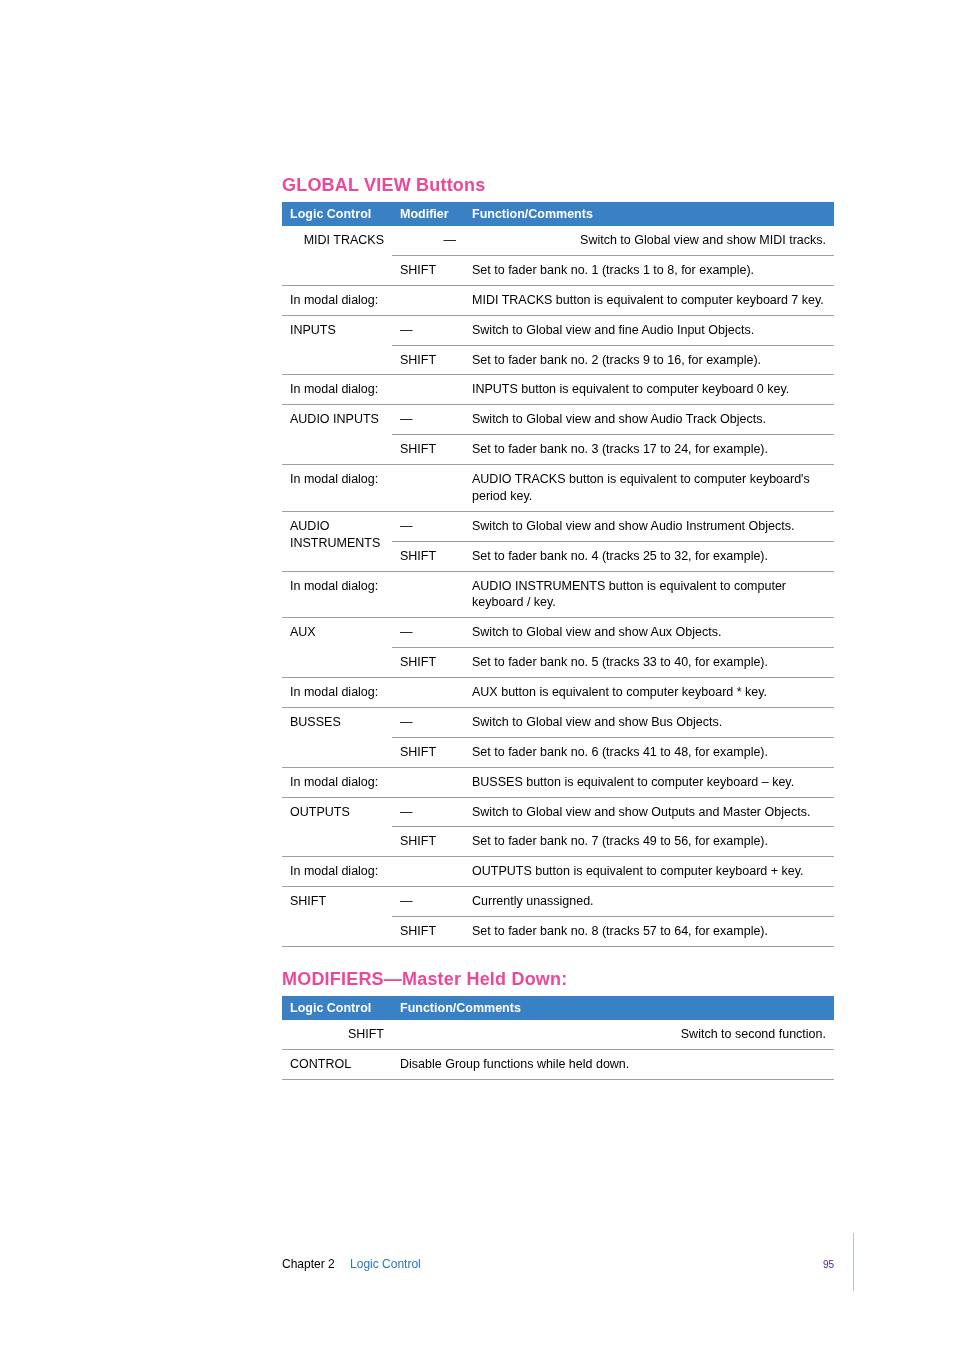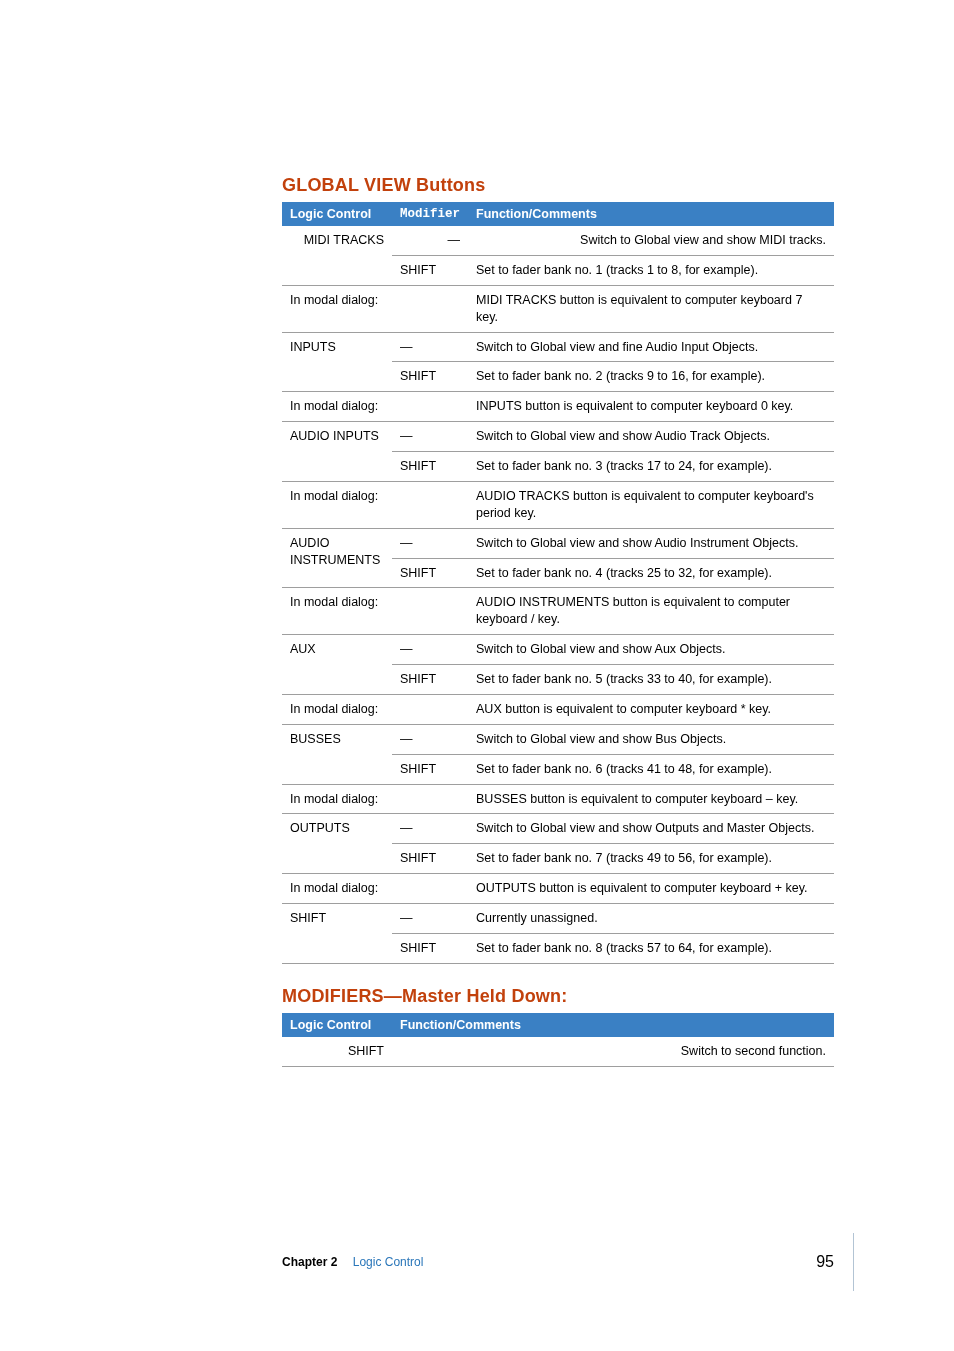--- a/index.html
+++ b/index.html
@@ -10,21 +10,21 @@
     background: #fff;
     width: 954px;
     height: 1351px;
     position: relative;
     color: #000;
   }
   .content {
     padding: 175px 120px 0 282px;
   }
   h2 {
-    color: #c2410c;
+    color: #ec4899;
     font-weight: 600;
     font-size: 18px;
     margin: 0 0 6px 0;
     letter-spacing: 0.2px;
   }
   table {
     width: 100%;
     border-collapse: collapse;
     font-size: 12.5px;
     margin-bottom: 22px;
@@ -41,40 +41,40 @@
     padding: 6px 8px 6px 8px;
     vertical-align: top;
     border-bottom: 1px solid #9e9e9e;
     line-height: 1.35;
   }
   tbody tr:first-child td {
     border-top: none;
     text-align: right;
   }
   .col-lc { width: 110px; }
-  .col-mod { width: 72px; font-family: Liberation Mono, monospace; }
+  .col-mod { width: 72px; }
   .col2-lc { width: 110px; }
   .footer {
     position: absolute;
     bottom: 80px;
     left: 282px;
     right: 120px;
     display: flex;
     justify-content: space-between;
     align-items: center;
     font-size: 12px;
   }
   .footer-left {
     color: #000;
   }
-  .footer-left .chapnum { font-weight: 700; }
+  .footer-left .chapnum { font-weight: 400; }
   .footer-left .chaptitle { color: #2a76b9; margin-left: 12px; }
   .footer-right {
-    color: #000000;
-    font-size: 16px;
+    color: #4c1d95;
+    font-size: 10px;
   }
   .side-rule {
     position: absolute;
     right: 100px;
     bottom: 60px;
     width: 1.5px;
     height: 58px;
     background: #b3c4d4;
   }
 </style>
@@ -218,20 +218,24 @@
     <thead>
       <tr>
         <th class="col2-lc">Logic Control</th>
         <th>Function/Comments</th>
       </tr>
     </thead>
     <tbody>
       <tr>
         <td>SHIFT</td>
         <td>Switch to second function.</td>
+      </tr>
+      <tr>
+        <td>CONTROL</td>
+        <td>Disable Group functions while held down.</td>
       </tr>
     </tbody>
   </table>
 
 </div>
 
 <div class="footer">
   <div class="footer-left">
     <span class="chapnum">Chapter 2</span>
     <span class="chaptitle">Logic Control</span>

